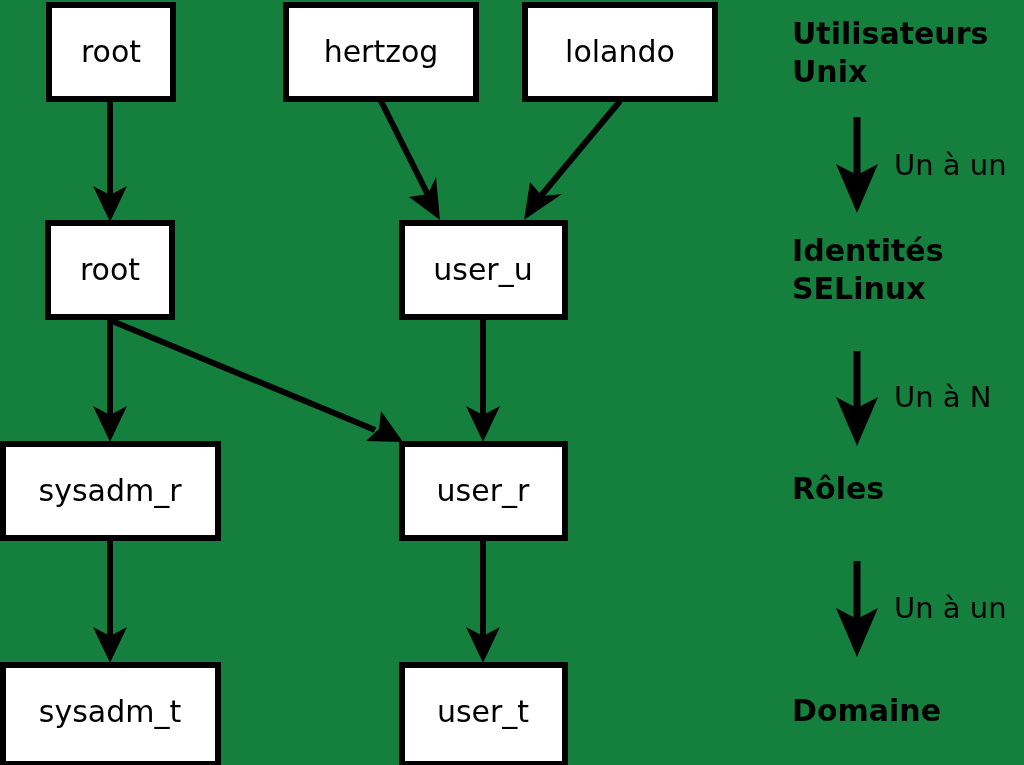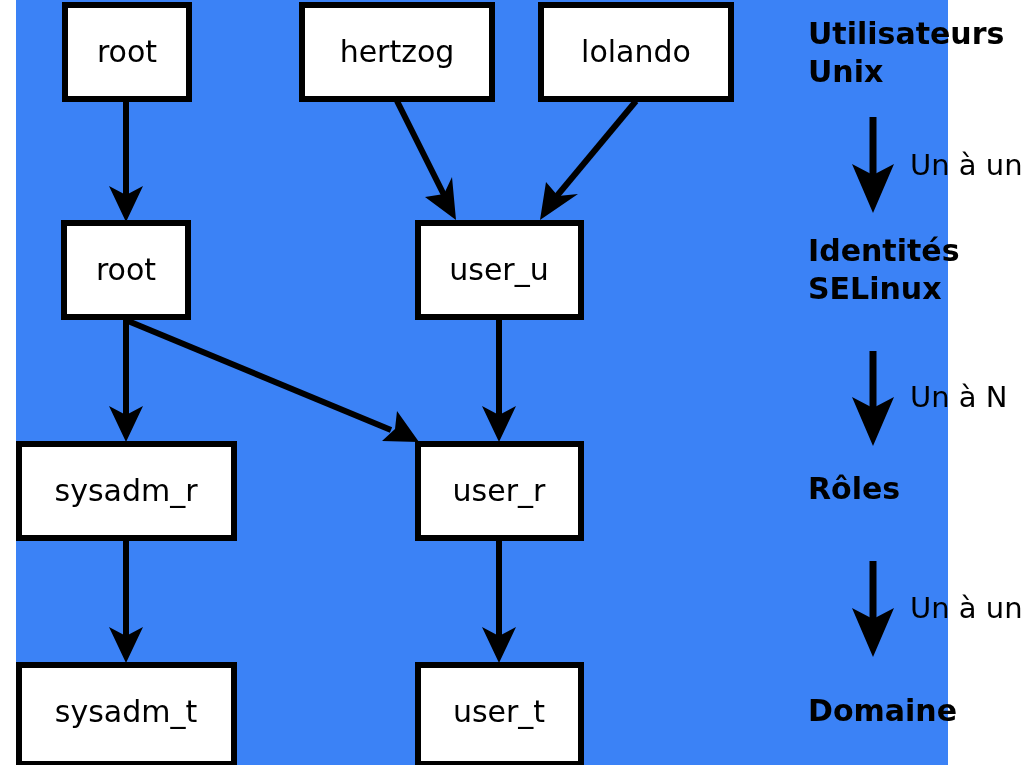--- a/index.html
+++ b/index.html
@@ -8,24 +8,23 @@
     background: #ffffff;
   }
   body {
     width: 1024px;
     height: 765px;
     overflow: hidden;
     font-family: "DejaVu Sans", sans-serif;
   }
   #diagram-root {
     position: relative;
-    width: 932px;
+    width: 1024px;
     height: 765px;
-    background: #3b82f6;
-    margin-left: 16px;
+    background: #15803d;
   }
   svg.canvas {
     position: absolute;
     left: 0;
     top: 0;
     width: 1024px;
     height: 765px;
     display: block;
   }
   .node-box {

